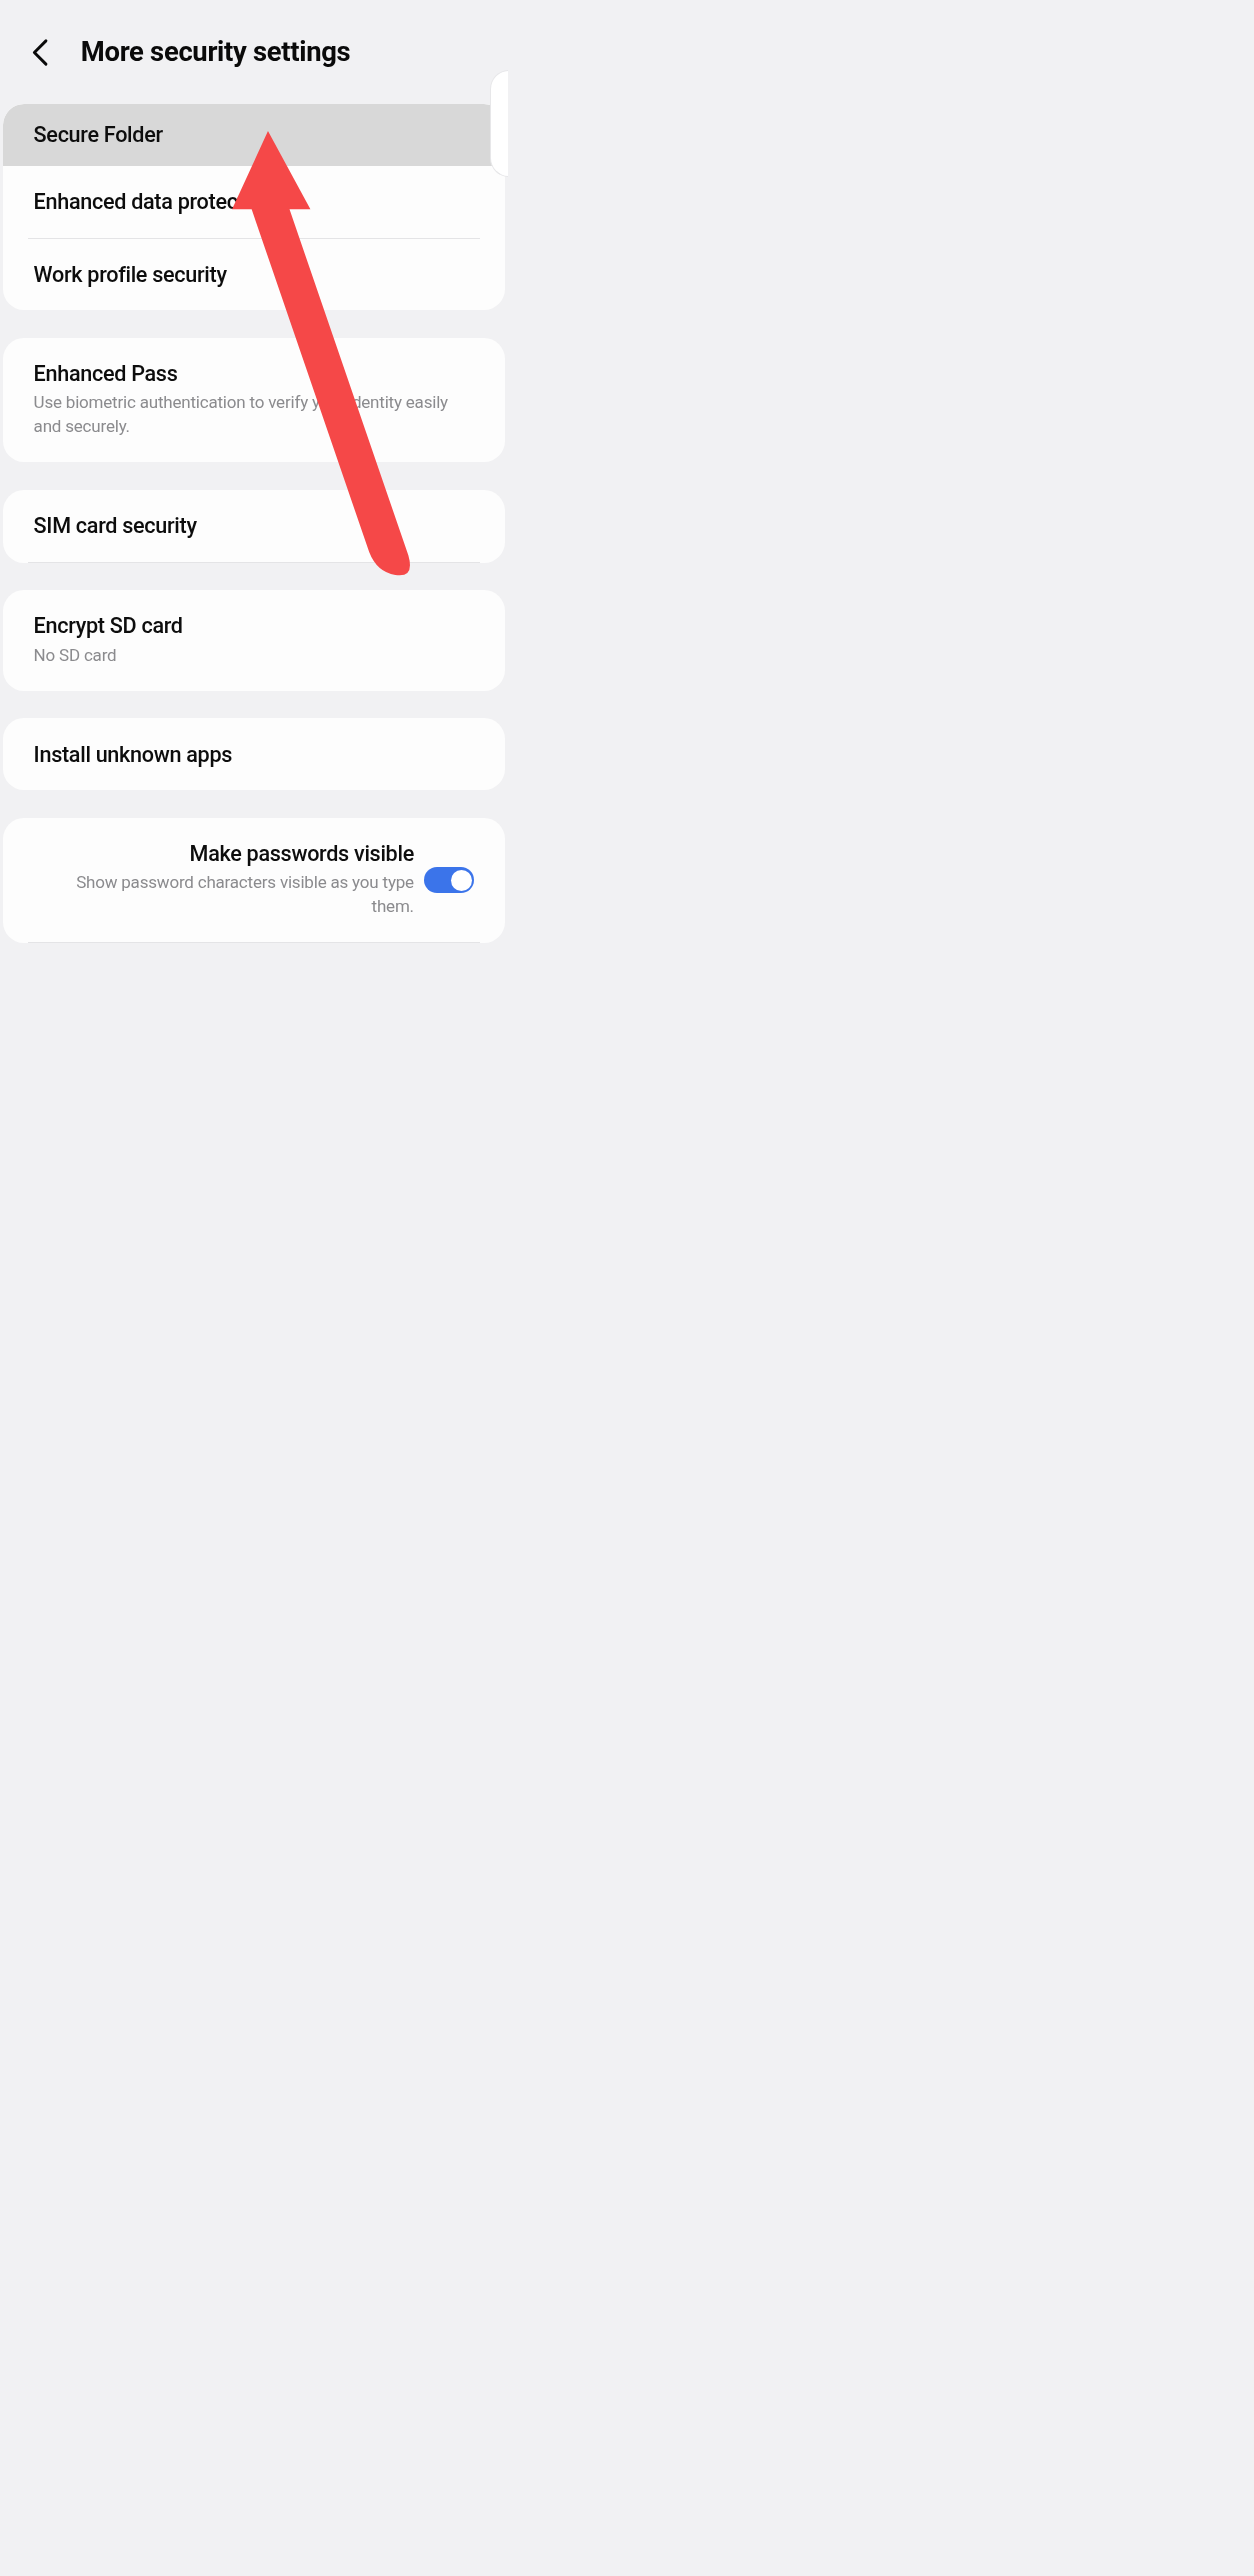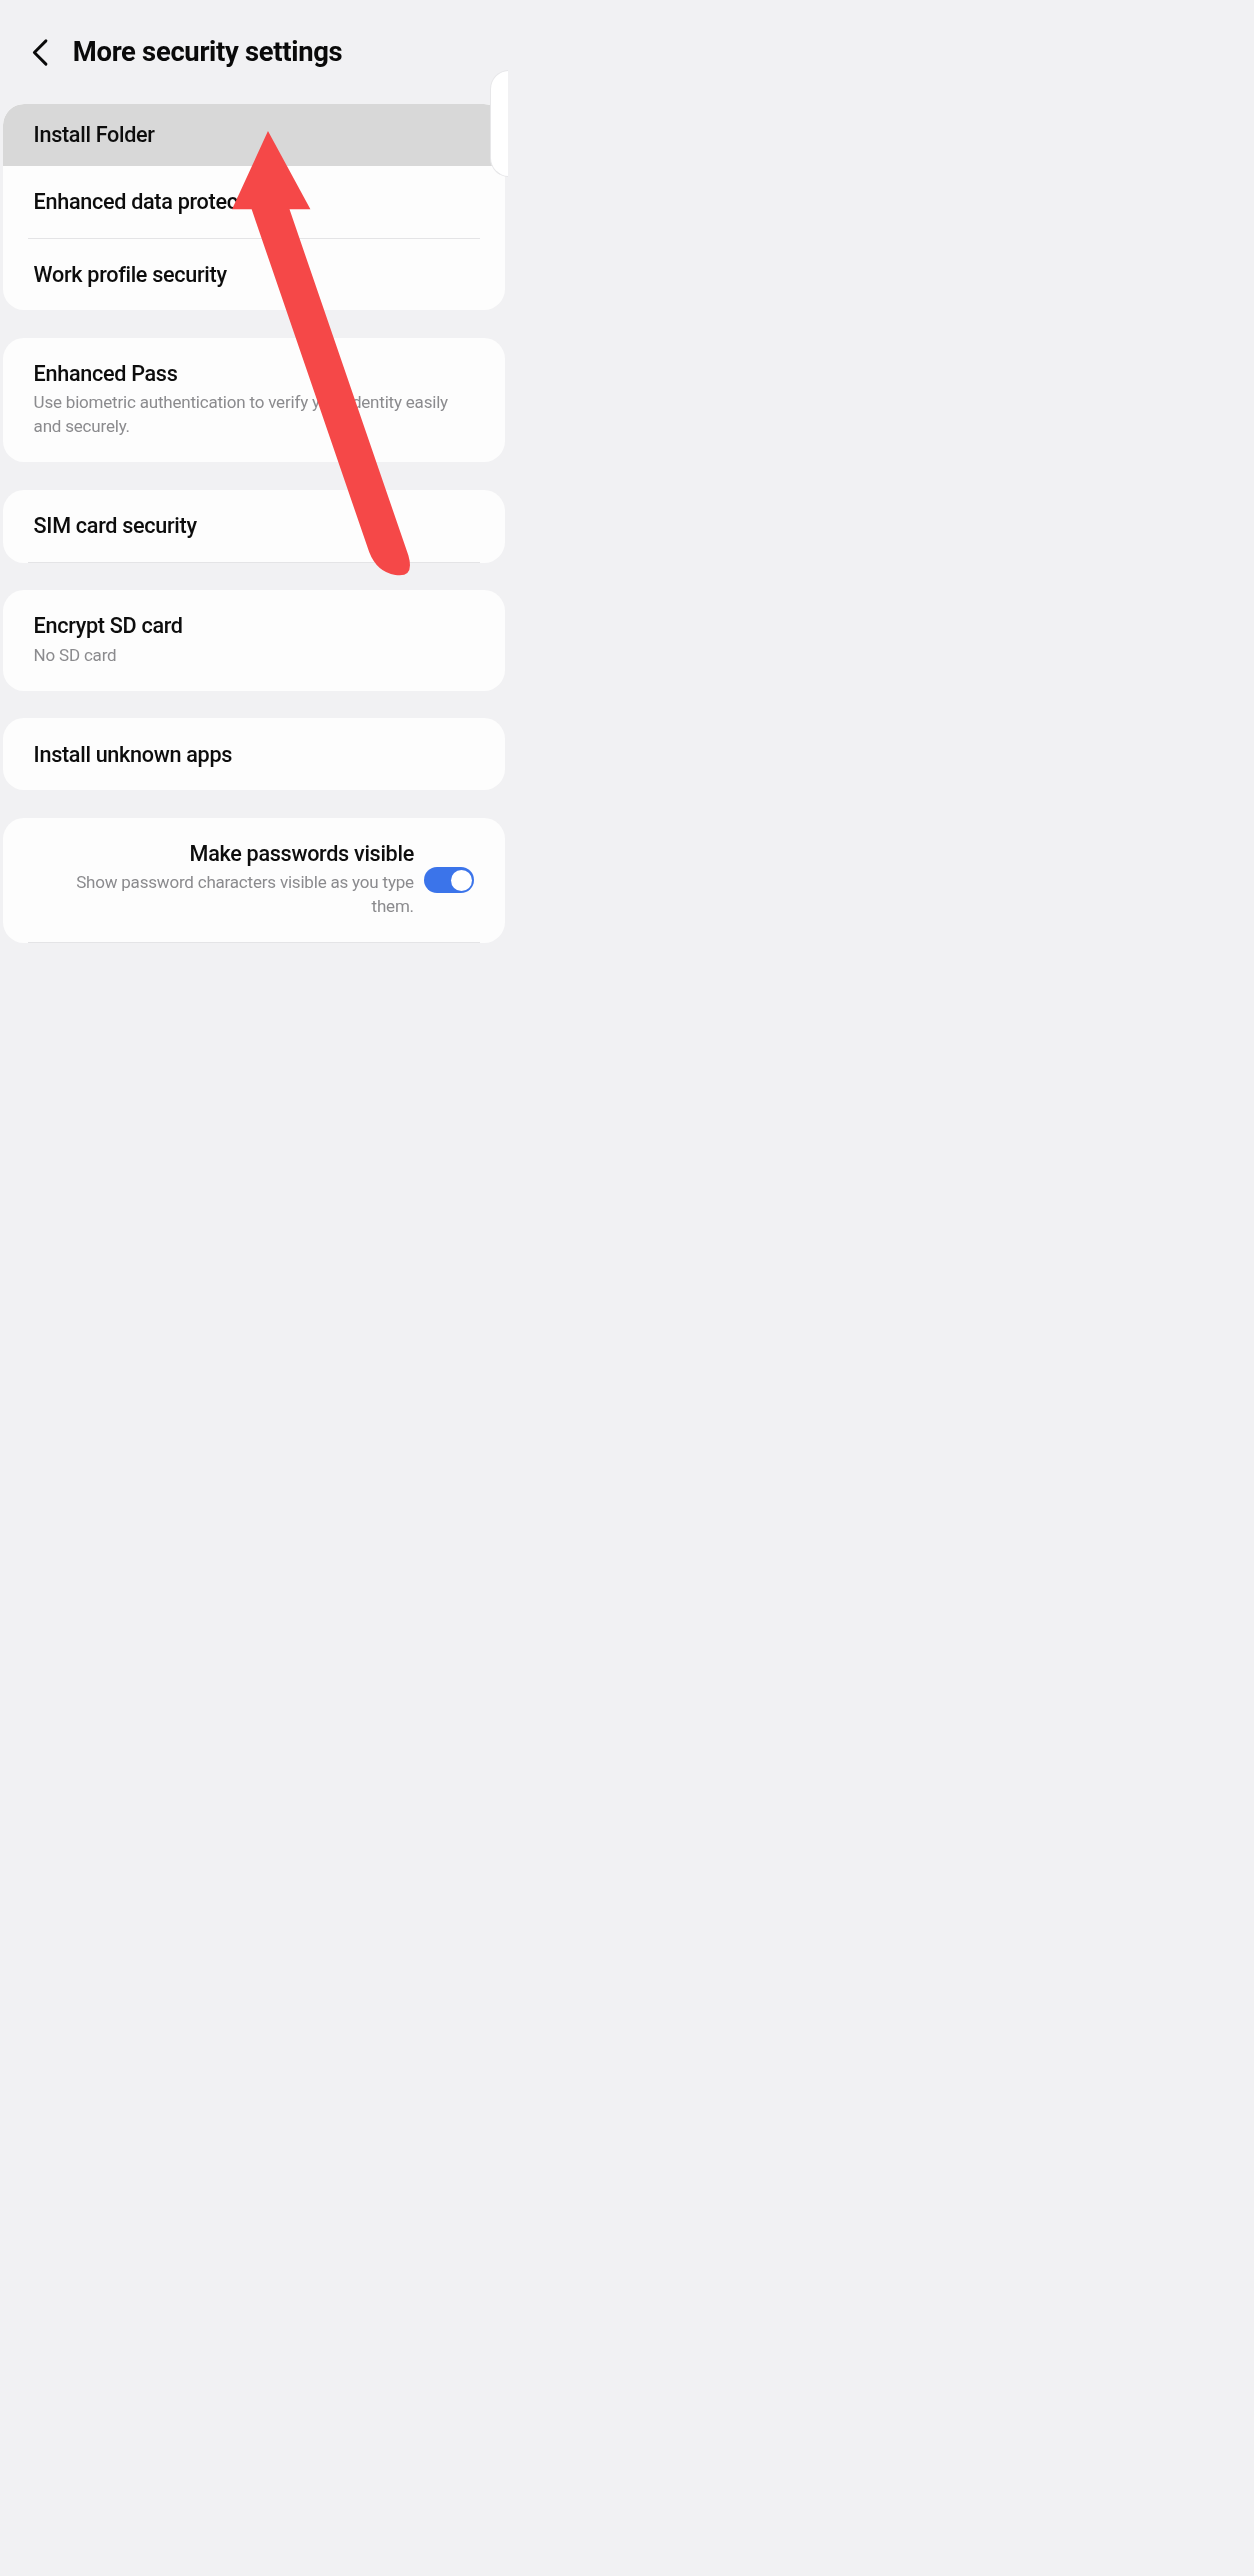--- a/index.html
+++ b/index.html
@@ -11,20 +11,21 @@
       font-family: -apple-system, 'Segoe UI', Roboto, sans-serif;
       background: #f1f1f3;
       width: 508px;
       position: relative;
       overflow-x: hidden;
     }
     .header {
       display: flex;
       align-items: center;
       padding: 36px 0 36px 31px;
+      gap: 8px;
     }
     .back-icon {
       width: 18.3px;
       height: 29px;
       margin-right: 23.5px;
       cursor: pointer;
     }
     .header-title {
       font-size: 27.4px;
       font-weight: 700;
@@ -126,21 +127,21 @@
   <svg class="back-icon" viewBox="0 0 24 40">
     <path d="M 20 4 L 4 20 L 20 36" stroke="#0a0a0a" stroke-width="4" fill="none" stroke-linecap="round" stroke-linejoin="round"></path>
   </svg>
   <div class="header-title">More security settings</div>
 </div>
 
 <div class="side-cutout"></div>
 
 <div class="card first">
   <div class="item highlighted">
-    <div class="item-title">Install Folder</div>
+    <div class="item-title">Secure Folder</div>
   </div>
   <div class="item">
     <div class="item-title">Enhanced data protection</div>
   </div>
   <div class="divider"></div>
   <div class="item">
     <div class="item-title">Work profile security</div>
   </div>
 </div>
 

